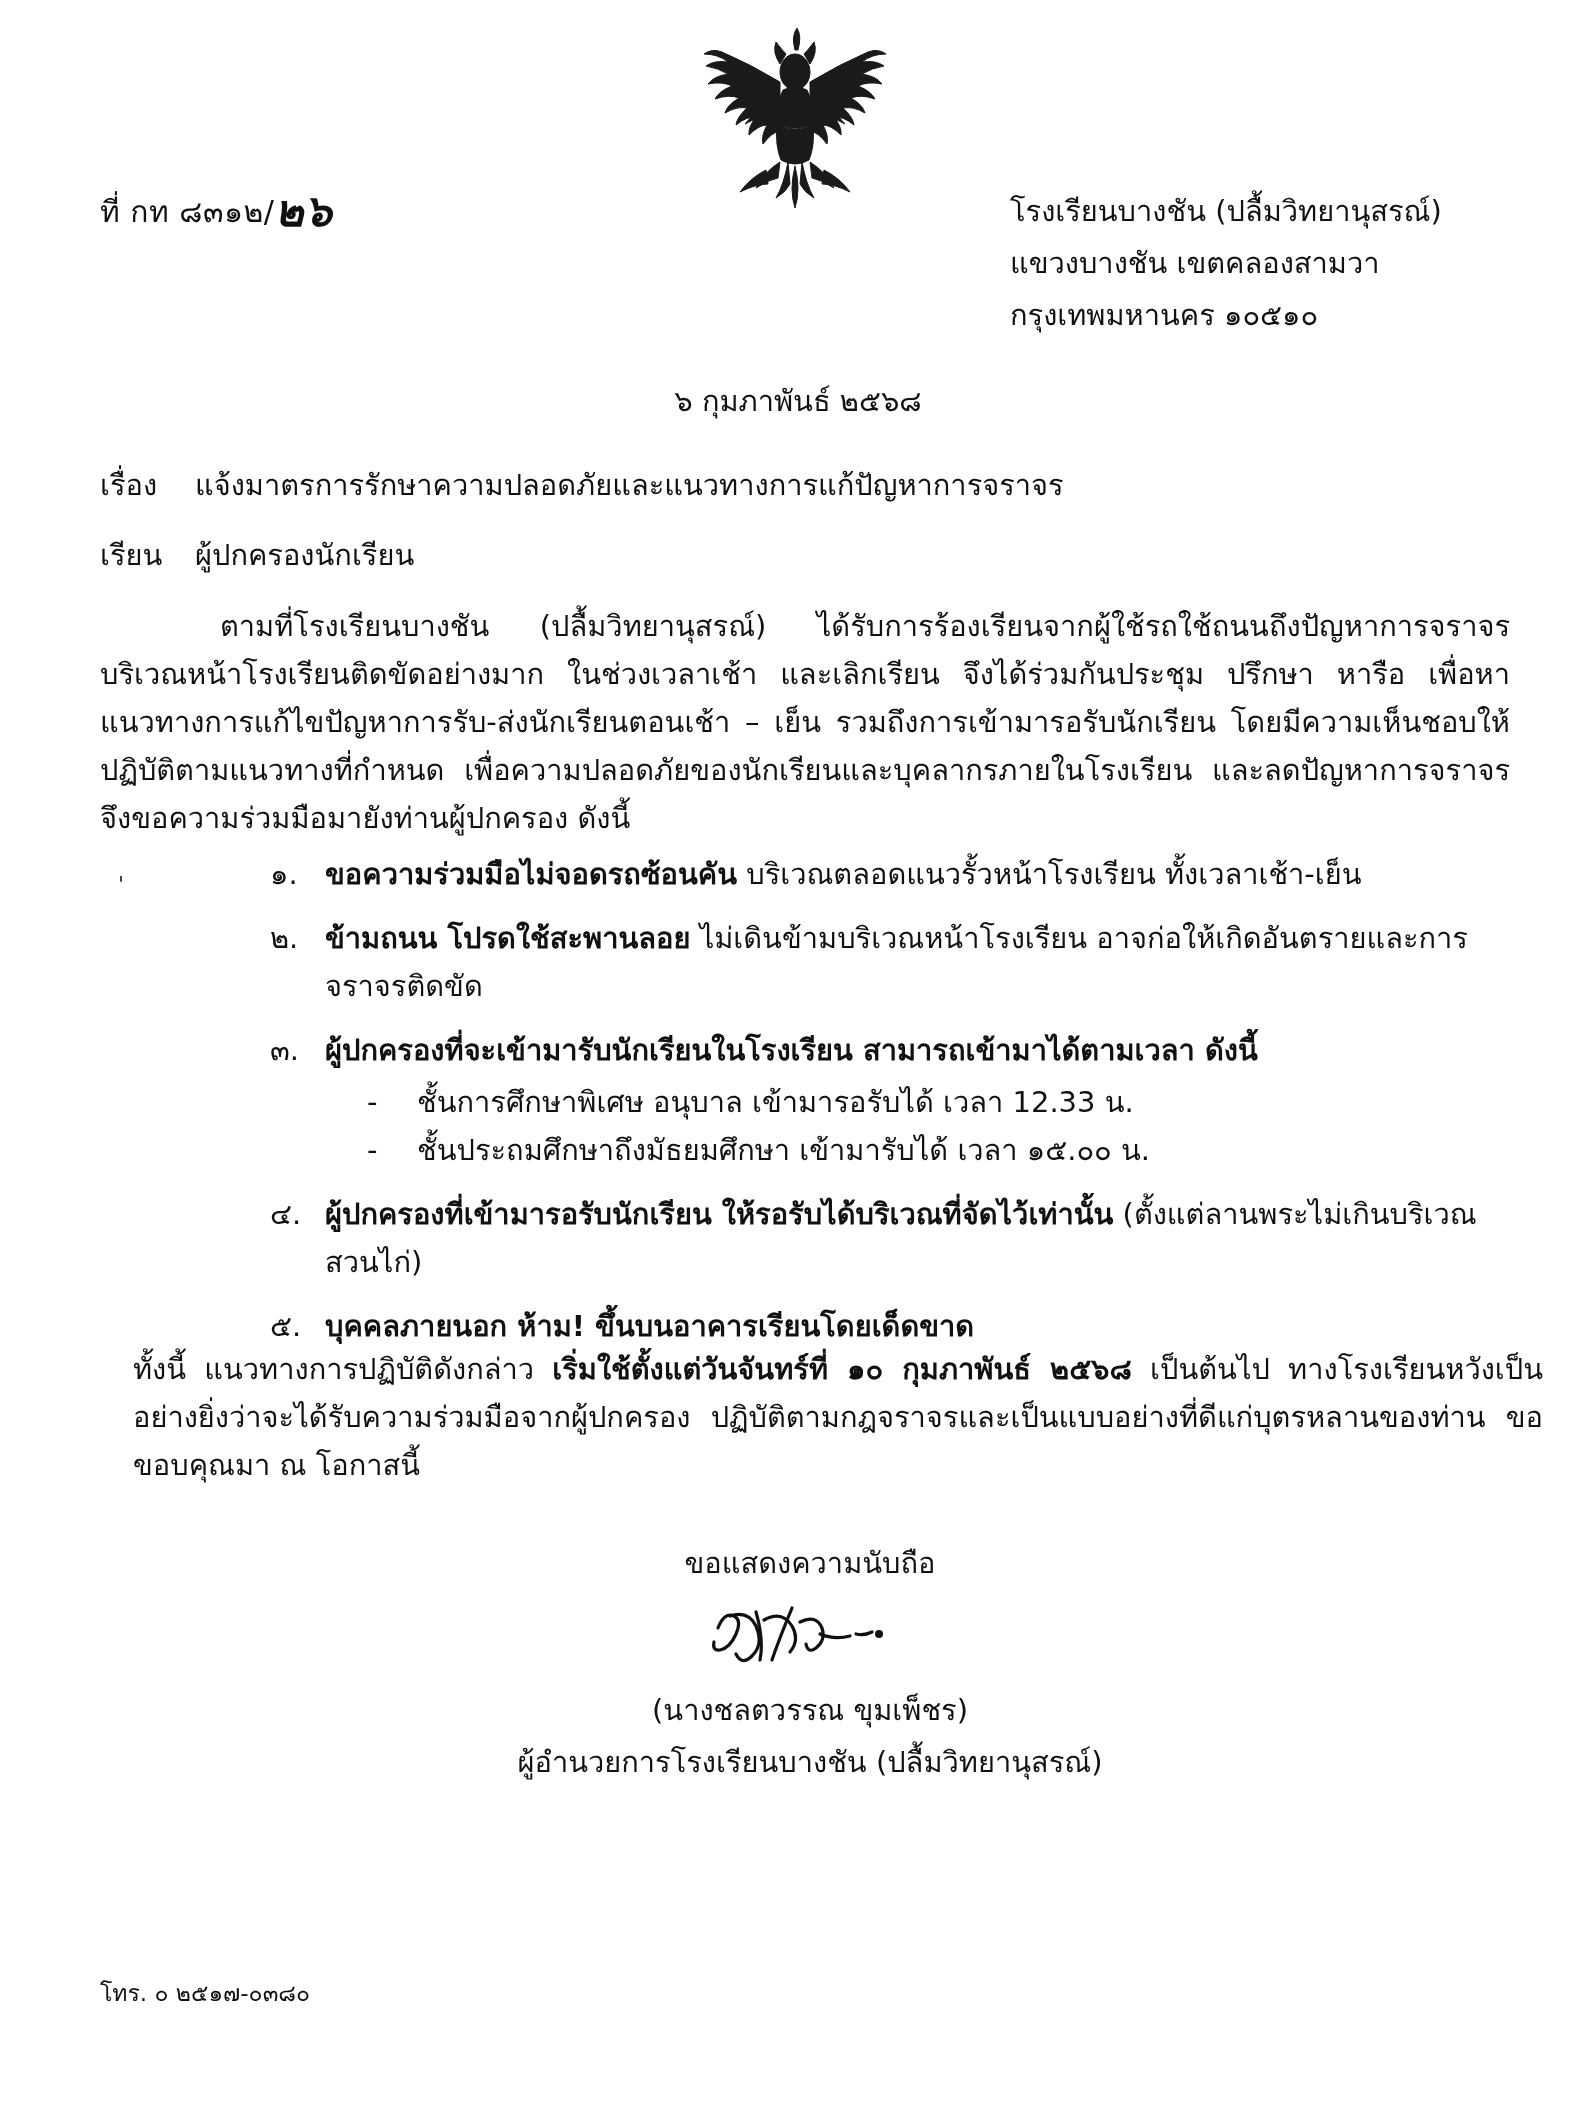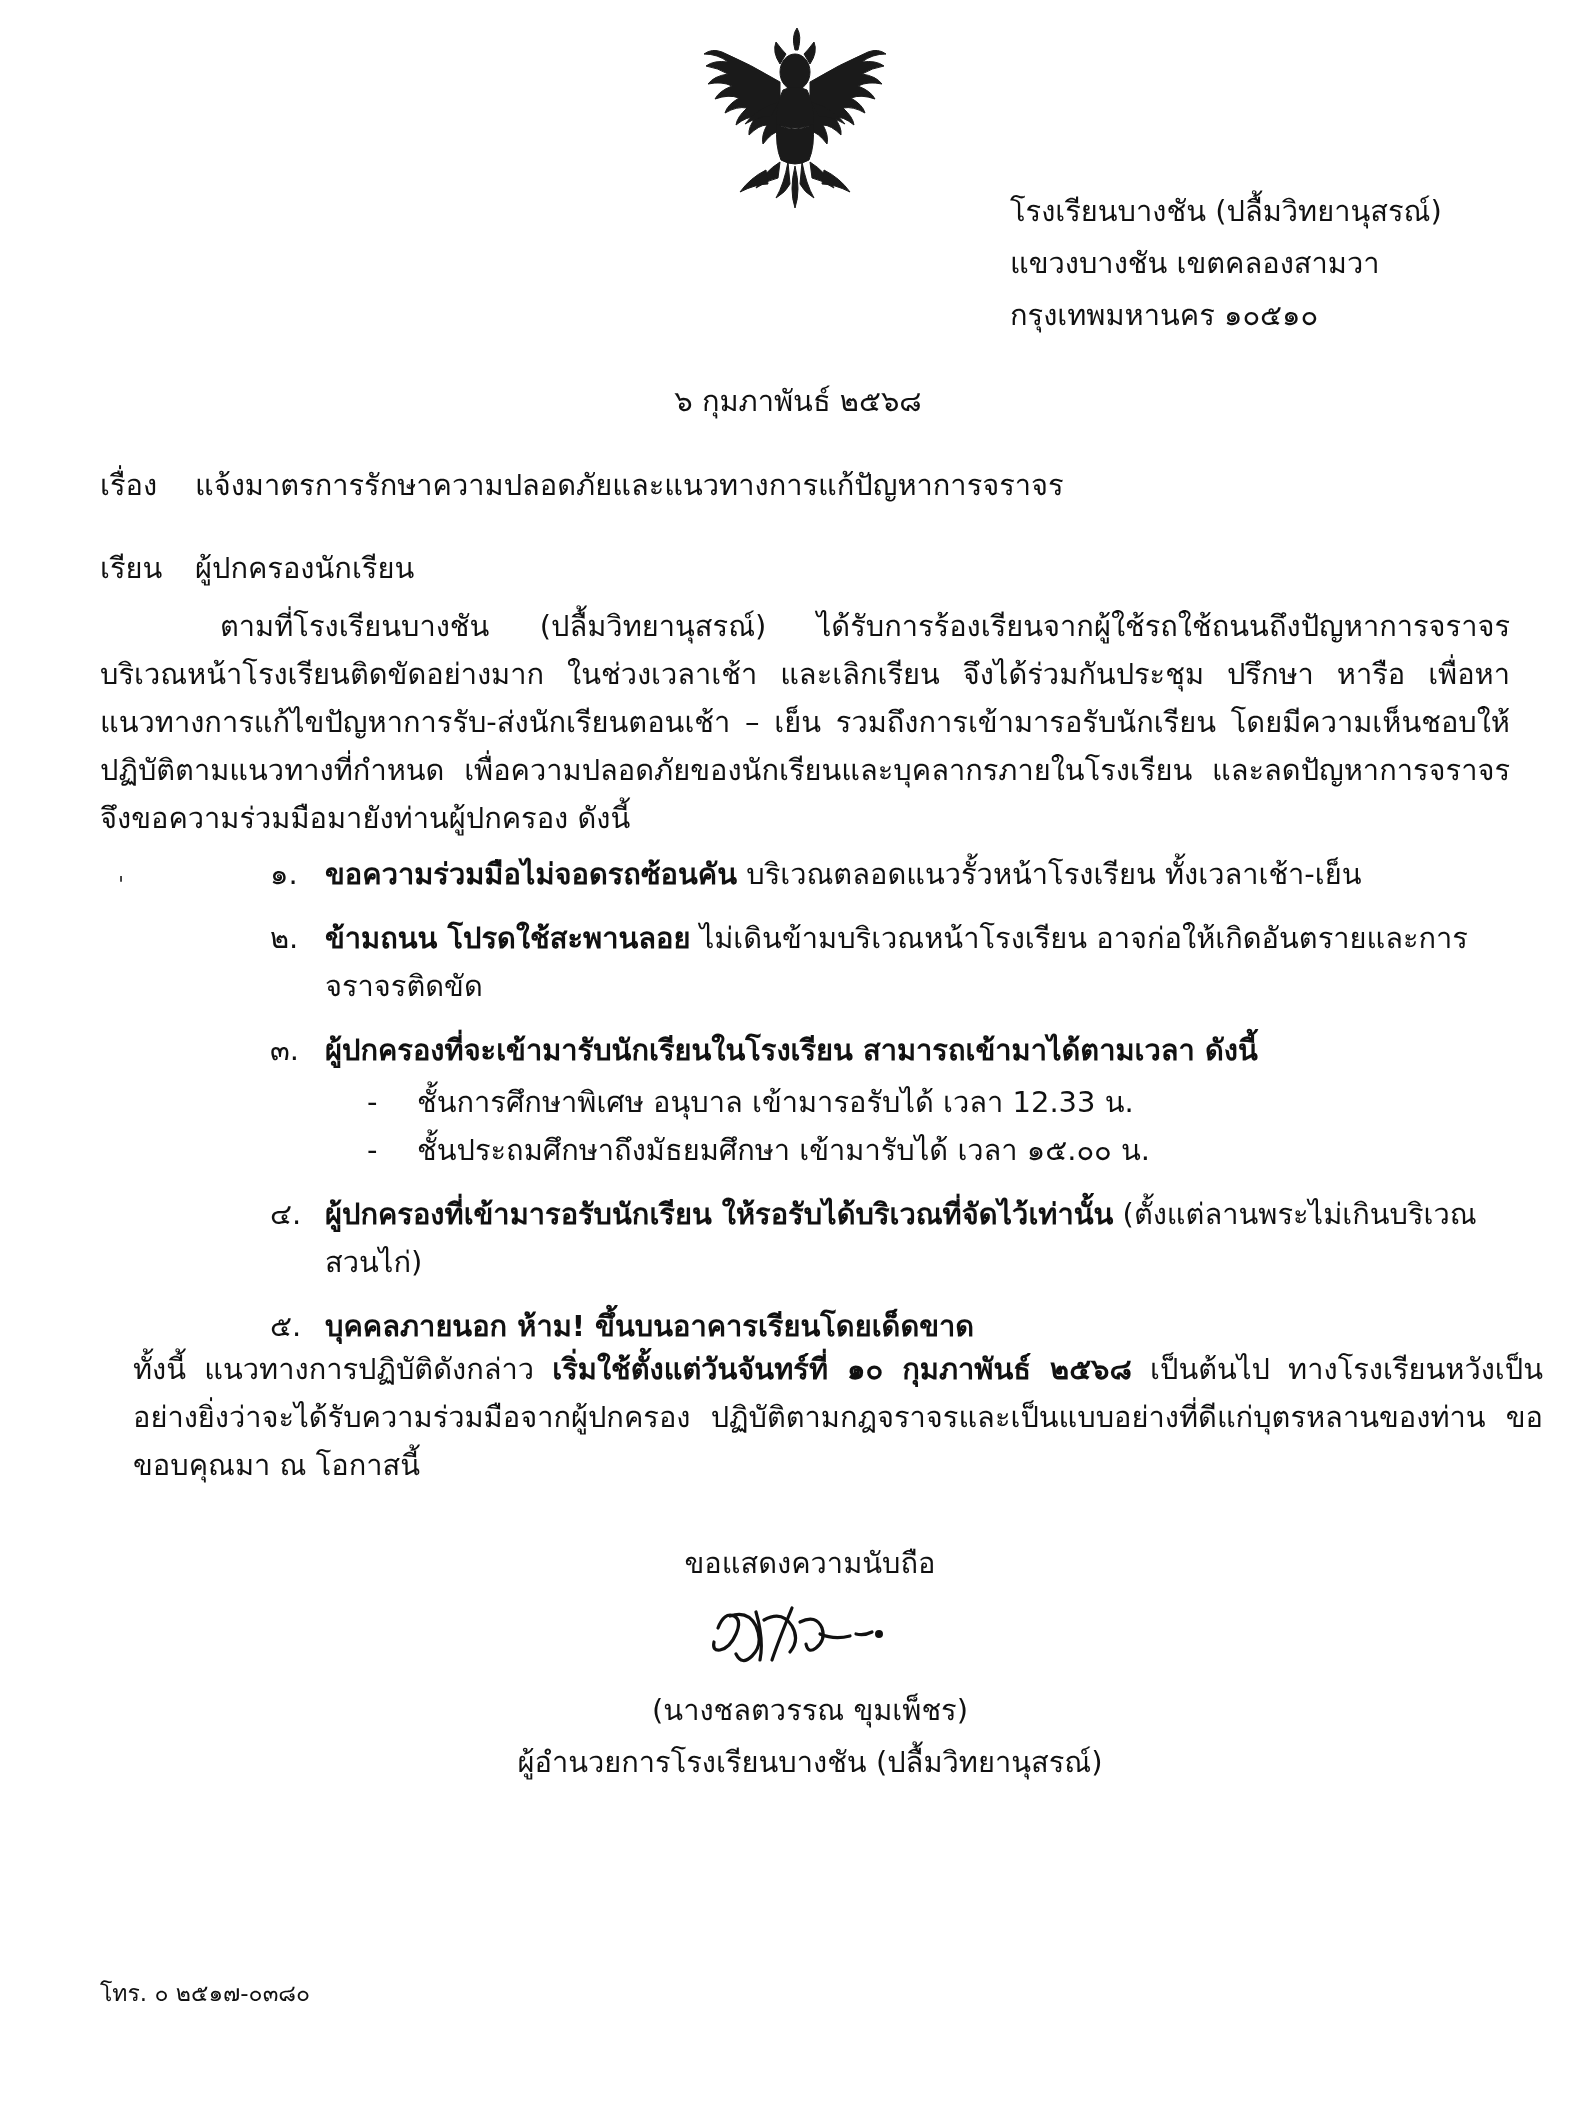--- a/index.html
+++ b/index.html
@@ -73,21 +73,21 @@
     position: absolute;
     left: 100px;
     font-size: 29px;
     white-space: nowrap;
   }
   .field-row .label {
     display: inline-block;
     width: 95px;
   }
   .row-subject { top: 462px; }
-  .row-to { top: 532px; margin-top: 13px; }
+  .row-to { top: 532px; }
 
   
   .body-para {
     position: absolute;
     left: 100px;
     width: 1410px;
     font-size: 29px;
     line-height: 48px;
     text-align: justify;
   }
@@ -227,20 +227,23 @@
         <path d="M108 142 q-4 22 -12 36 q10 -6 14 -14 z"></path>
         <path d="M122 142 q4 22 12 36 q-10 -6 -14 -14 z"></path>
         <path d="M115 146 q-6 24 0 42 q6 -18 0 -42 z"></path>
 
         <path d="M86 150 q-16 8 -26 22 q16 -8 28 -8 z"></path>
         <path d="M144 150 q16 8 26 22 q-16 -8 -28 -8 z"></path>
       </g>
     </svg>
   </div>
 
+  <div class="doc-number">
+    <span>ที่ กท ๘๓๑๒/</span><span class="num-hand">๒๖</span>
+  </div>
 
   <div class="school-address">
     <div>โรงเรียนบางชัน (ปลื้มวิทยานุสรณ์)</div>
     <div>แขวงบางชัน  เขตคลองสามวา</div>
     <div>กรุงเทพมหานคร  ๑๐๕๑๐</div>
   </div>
 
   <div class="date-line">๖ กุมภาพันธ์ ๒๕๖๘</div>
 
   <div class="field-row row-subject">

